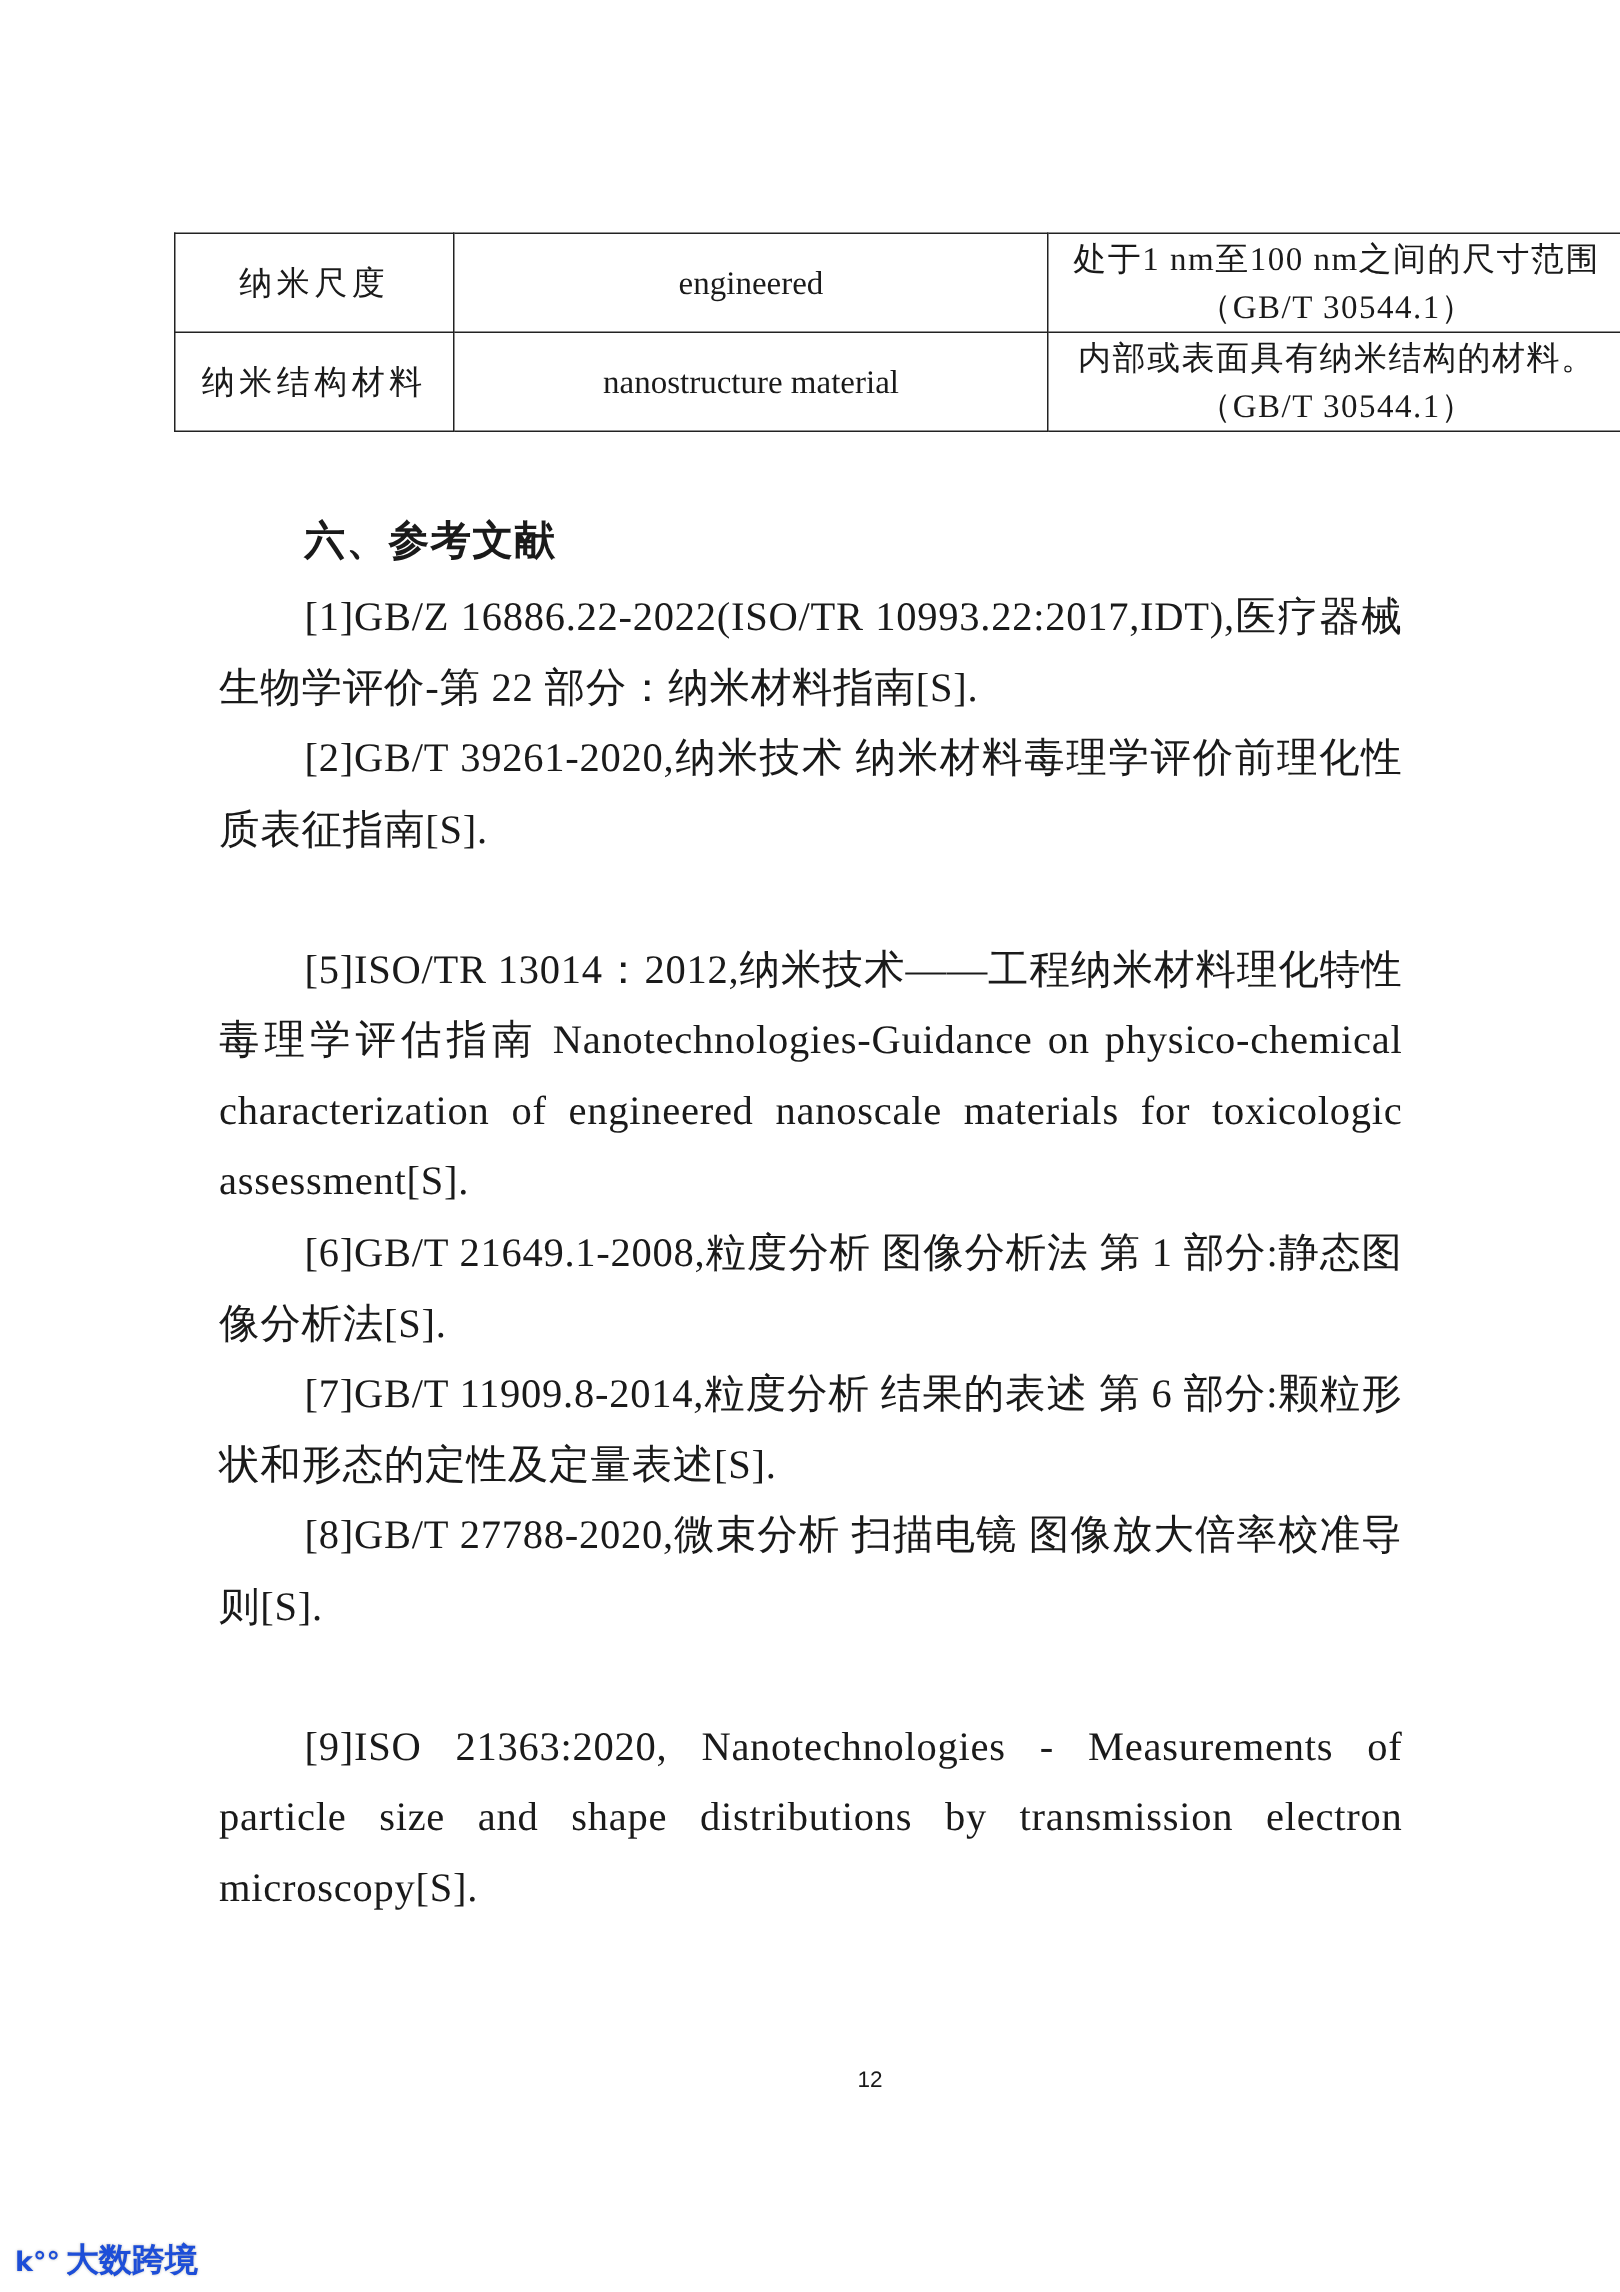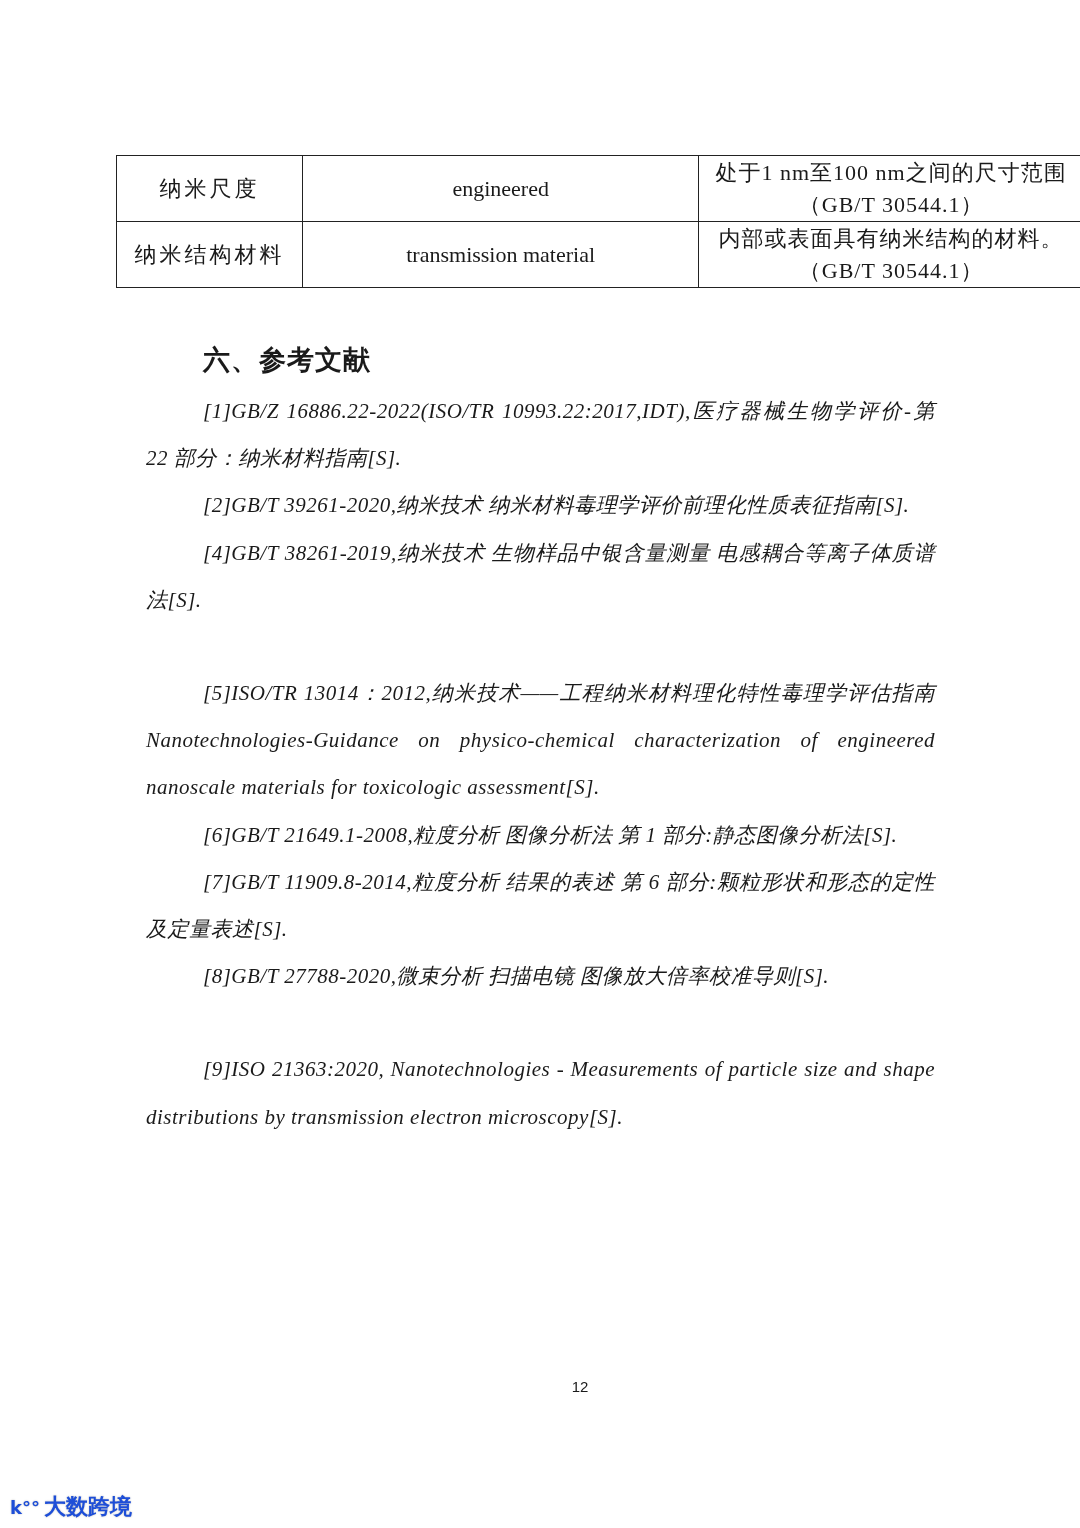--- a/index.html
+++ b/index.html
@@ -8,53 +8,52 @@
   .table { position:absolute; left:116px; top:155px; width:968px; border-collapse:collapse; }
   .table td { border:1.3px solid #222; text-align:center; vertical-align:middle;
               font-size:22px; line-height:32px; padding:0 8px; }
   .table tr { height:66px; }
   .c1 { width:146px; letter-spacing:3px; }
   .c2 { width:330px; }
   .c3 { width:320px; letter-spacing:1px; }
   .heading { position:absolute; left:203px; top:342px; font-size:27px; font-weight:bold;
              font-family:"DejaVu Sans","Liberation Sans",sans-serif; letter-spacing:1px; }
   .refs { position:absolute; left:146px; top:388px; width:789px; }
-  .ref { font-size:21px; line-height:47.2px; text-align:justify; text-align-last:left;
-         text-indent:57px; margin:0; letter-spacing:0.5px;font-style:italic; }
+  .ref { font-size:27px; line-height:47.2px; text-align:justify; text-align-last:left;
+         text-indent:57px; margin:0; letter-spacing:0.5px; }
   .ref.wide { text-align:justify;margin-top:46px; }
   .page-num { position:absolute; left:0; width:1160px; top:1378px; text-align:center; font-size:15px;
               font-family:"Liberation Sans",sans-serif; }
   .watermark { position:absolute; left:10px; top:1492px; font-size:22px; color:#1d4ed8;
                font-family:"DejaVu Sans",sans-serif; text-shadow:0 0 2px #bbb; font-weight:bold; }
   .watermark .logo { font-size:18px; margin-right:4px; }
 </style>
 </head>
 <body>
 
 <table class="table">
   <tbody>
       <tr>
     <td class="c1">纳米尺度</td>
     <td class="c2">engineered</td>
     <td class="c3">处于1 nm至100 nm之间的尺寸范围（GB/T 30544.1）</td>
   </tr>
   <tr>
     <td class="c1">纳米结构材料</td>
-    <td class="c2">transmission material</td>
+    <td class="c2">nanostructure material</td>
     <td class="c3">内部或表面具有纳米结构的材料。（GB/T 30544.1）</td>
   </tr>
 </tbody>
   </table>
 
 <div class="heading">六、参考文献</div>
 
 <div class="refs">
   <p class="ref">[1]GB/Z 16886.22-2022(ISO/TR 10993.22:2017,IDT),医疗器械生物学评价-第 22 部分：纳米材料指南[S].</p>
   <p class="ref">[2]GB/T 39261-2020,纳米技术 纳米材料毒理学评价前理化性质表征指南[S].</p>
-  <p class="ref">[4]GB/T 38261-2019,纳米技术 生物样品中银含量测量 电感耦合等离子体质谱法[S].</p>
   <p class="ref wide">[5]ISO/TR 13014：2012,纳米技术——工程纳米材料理化特性毒理学评估指南 Nanotechnologies-Guidance on physico-chemical characterization of engineered nanoscale materials for toxicologic assessment[S].</p>
   <p class="ref">[6]GB/T 21649.1-2008,粒度分析 图像分析法 第 1 部分:静态图像分析法[S].</p>
   <p class="ref">[7]GB/T 11909.8-2014,粒度分析 结果的表述 第 6 部分:颗粒形状和形态的定性及定量表述[S].</p>
   <p class="ref">[8]GB/T 27788-2020,微束分析 扫描电镜 图像放大倍率校准导则[S].</p>
   <p class="ref wide">[9]ISO 21363:2020, Nanotechnologies - Measurements of particle size and shape distributions by transmission electron microscopy[S].</p>
 </div>
 
 <div class="page-num">12</div>
 
 <div class="watermark">

